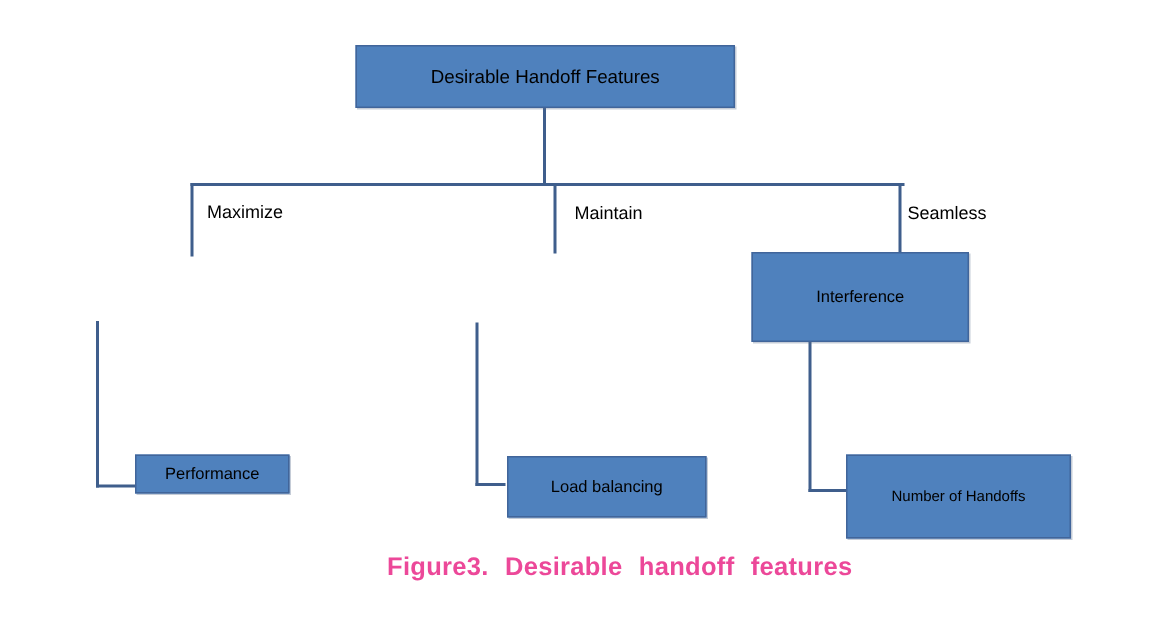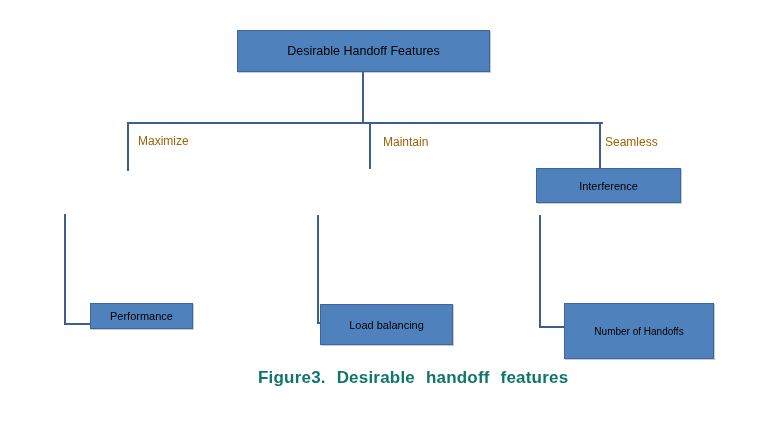--- a/index.html
+++ b/index.html
@@ -25,23 +25,23 @@
     align-items: center;
     justify-content: center;
     color: #000000;
     text-align: center;
     box-shadow: 1px 1px 0 rgba(90,110,140,0.35);
   }
   .node span { display: block; }
   .n-root        { left: 237px; top: 30px;  width: 253px; height: 42px; font-size: 12.5px; }
   .n-reliability { left: 48px;  top: 169px; width: 165px; height: 46px; font-size: 11px; }
   .n-seamless    { left: 303px; top: 167px; width: 134px; height: 49px; font-size: 11px; }
-  .n-interference{ left: 536px; top: 168px; width: 145px; height: 35px; font-size: 11px; }
+  .n-interference{ left: 501px; top: 168px; width: 145px; height: 60px; font-size: 11px; }
   .n-performance { left: 90px;  top: 303px; width: 103px; height: 26px; font-size: 11px; }
-  .n-load        { left: 320px; top: 304px; width: 133px; height: 41px; font-size: 11px; }
+  .n-load        { left: 338px; top: 304px; width: 133px; height: 41px; font-size: 11px; }
   .n-handoffs    { left: 564px; top: 303px; width: 150px; height: 56px; font-size: 10px; }
   
   .line {
     position: absolute;
     background: #3f5e8c;
   }
   .seg-stem    { left: 362px; top: 72px;  width: 2px;   height: 52px; }
   .seg-hmain   { left: 127px; top: 122px; width: 476px; height: 2px; }
   .seg-vleft   { left: 127px; top: 122px; width: 2px;   height: 49px; }
   .seg-vmid    { left: 369px; top: 122px; width: 2px;   height: 47px; }
@@ -49,33 +49,33 @@
   .seg-e1v     { left: 64px;  top: 214px; width: 2px;   height: 111px; }
   .seg-e1h     { left: 64px;  top: 323px; width: 28px;  height: 2px; }
   .seg-e2v     { left: 317px; top: 215px; width: 2px;   height: 109px; }
   .seg-e2h     { left: 317px; top: 322px; width: 20px;  height: 2px; }
   .seg-e3v     { left: 539px; top: 215px; width: 2px;   height: 113px; }
   .seg-e3h     { left: 539px; top: 326px; width: 27px;  height: 2px; }
   
   .edge-label {
     position: absolute;
     font-size: 12px;
-    color: #a16207;
+    color: #000000;
   }
   .el-maximize { left: 138px; top: 134px; }
   .el-maintain { left: 383px; top: 135px; }
   .el-minimize { left: 605px; top: 135px; }
   
   .caption {
     position: absolute;
     left: 258px;
     top: 368px;
     font-size: 17px;
     font-weight: bold;
-    color: #0f766e;
+    color: #ec4899;
     word-spacing: 6px;
     letter-spacing: 0.2px;
     white-space: nowrap;
   }
 </style>
 </head>
 <body>
 
 <div class="canvas">
 

